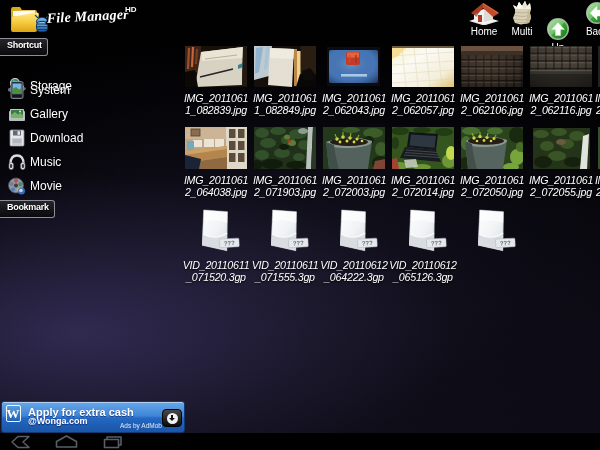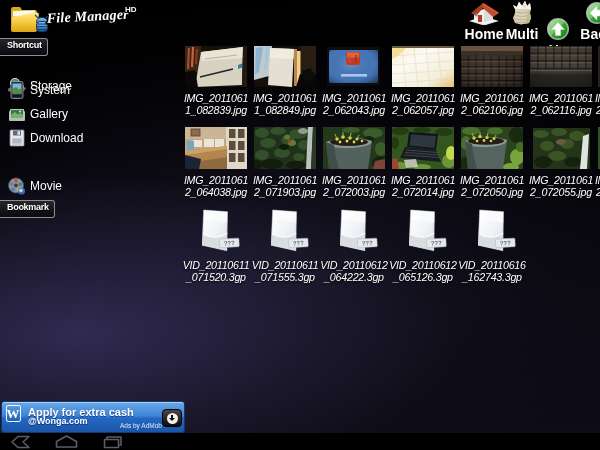--- a/index.html
+++ b/index.html
@@ -16,21 +16,21 @@
 letter-spacing:-0.25px;text-shadow:0 1px 2px rgba(0,0,0,.95);white-space:pre;font-style:italic;}
 
 .tab{position:absolute;left:0;height:12px;background:linear-gradient(180deg,#26262a,#0a0a0e);
 border:1px solid #8e8e96;border-left:none;border-radius:0 3px 3px 0;color:#fff;
 font-size:9px;font-weight:bold;letter-spacing:-0.3px;line-height:12px;padding:0 5px 4px 7px;text-shadow:0 1px 1px #000;}
 .sitem{position:absolute;left:7px;width:170px;height:24px;color:#fff;}
 .sitem span{position:absolute;left:23px;top:5px;font-size:12px;text-shadow:0 1px 2px #000;}
 .sitem svg{position:absolute;left:0;top:2px;}
 
 .tbtn{position:absolute;top:1px;width:44px;text-align:center;color:#fff;}
-.tbtn .lbl{display:block;margin-top:-3px;font-size:14px;font-weight:bold;text-shadow:0 1px 2px #000;}
+.tbtn .lbl{display:block;margin-top:-3px;font-size:10px;font-weight:normal;text-shadow:0 1px 2px #000;}
 
 .th{position:absolute;display:block;}
 
 #ad{position:absolute;left:1px;top:401px;width:182px;height:30px;border-radius:3px;
 background:linear-gradient(180deg,#69a8e8 0%,#3f86d8 45%,#2268c2 55%,#1b55a8 100%);
 border:1px solid #123a70;box-shadow:inset 0 1px 0 rgba(255,255,255,.45);}
 #ad .wbox{position:absolute;left:3.5px;top:3px;width:13px;height:15px;background:linear-gradient(180deg,#5a9ae0,#1e62b4);
 border:1.5px solid #f4f8fc;border-radius:2px;color:#fff;font-family:"Liberation Serif",serif;font-weight:bold;
 font-size:13px;line-height:15px;text-align:center;}
 #ad .l1{position:absolute;left:26px;top:3.5px;font-size:11px;font-weight:bold;color:#fff;text-shadow:0 1px 1px rgba(0,0,60,.6);}
@@ -183,20 +183,30 @@
 <div class="sitem" style="top:126px;">
   <svg width="20" height="20" viewBox="0 0 20 20">
     <rect x="3" y="2" width="14" height="16" rx="1" fill="#e6e8ec" stroke="#8a8e96" stroke-width="0.8"></rect>
     <rect x="6" y="2.5" width="8" height="5" fill="#646a74"></rect>
     <rect x="10.5" y="3.2" width="2.5" height="3.6" fill="#e2e4e8"></rect>
     <rect x="5" y="10" width="10" height="7" fill="#c8ccd4"></rect>
     <line x1="5.8" y1="12" x2="14.2" y2="12" stroke="#9298a2" stroke-width="0.8"></line>
     <line x1="5.8" y1="14" x2="14.2" y2="14" stroke="#9298a2" stroke-width="0.8"></line>
   </svg>
   <span>Download</span>
+</div>
+<div class="sitem" style="top:150px;">
+  <svg width="20" height="20" viewBox="0 0 20 20">
+    <path d="M3.5 12 Q3.5 3.5 10 3.5 Q16.5 3.5 16.5 12" fill="none" stroke="#d8dce2" stroke-width="2.4"></path>
+    <rect x="2" y="10.5" width="4.4" height="7" rx="2" fill="#e8eaee" stroke="#70747c" stroke-width="0.7"></rect>
+    <rect x="13.6" y="10.5" width="4.4" height="7" rx="2" fill="#e8eaee" stroke="#70747c" stroke-width="0.7"></rect>
+    <rect x="3" y="12" width="2.2" height="4" rx="1" fill="#3a3e46"></rect>
+    <rect x="14.8" y="12" width="2.2" height="4" rx="1" fill="#3a3e46"></rect>
+  </svg>
+  <span>Music</span>
 </div>
 <div class="sitem" style="top:174px;">
   <svg width="20" height="20" viewBox="0 0 20 20">
     <circle cx="9" cy="9.5" r="7.5" fill="#8e98a8" stroke="#4a505c" stroke-width="0.8"></circle>
     <circle cx="9" cy="9.5" r="2" fill="#3a404c"></circle>
     <circle cx="9" cy="4.8" r="2" fill="#c8503c"></circle>
     <circle cx="13.4" cy="8.2" r="2" fill="#4a8a5a"></circle>
     <circle cx="11.6" cy="13.4" r="2" fill="#caaa4a"></circle>
     <circle cx="6" cy="13.6" r="2" fill="#5a7ab0"></circle>
     <circle cx="4.6" cy="8" r="2" fill="#777f92"></circle>
@@ -551,22 +561,20 @@
   </defs>
 </svg>
 <div class="fname" style="left:176px;top:259px">VID_20110611
 _071520.3gp</div>
 <div class="fname" style="left:245px;top:259px">VID_20110611
 _071555.3gp</div>
 <div class="fname" style="left:314px;top:259px">VID_20110612
 _064222.3gp</div>
 <div class="fname" style="left:383px;top:259px">VID_20110612
 _065126.3gp</div>
-<div class="fname" style="left:452px;top:259px">VID_20110616
-_162743.3gp</div>
 
 <div id="ad">
   <div class="wbox">W</div>
   <div class="l1">Apply for extra cash</div>
   <div class="l2">@Wonga.com</div>
   <div class="admob">Ads by AdMob</div>
   <div class="dbtn">
         <div class="circ"></div>
         <div class="stem"></div>
         <div class="arr"></div>

